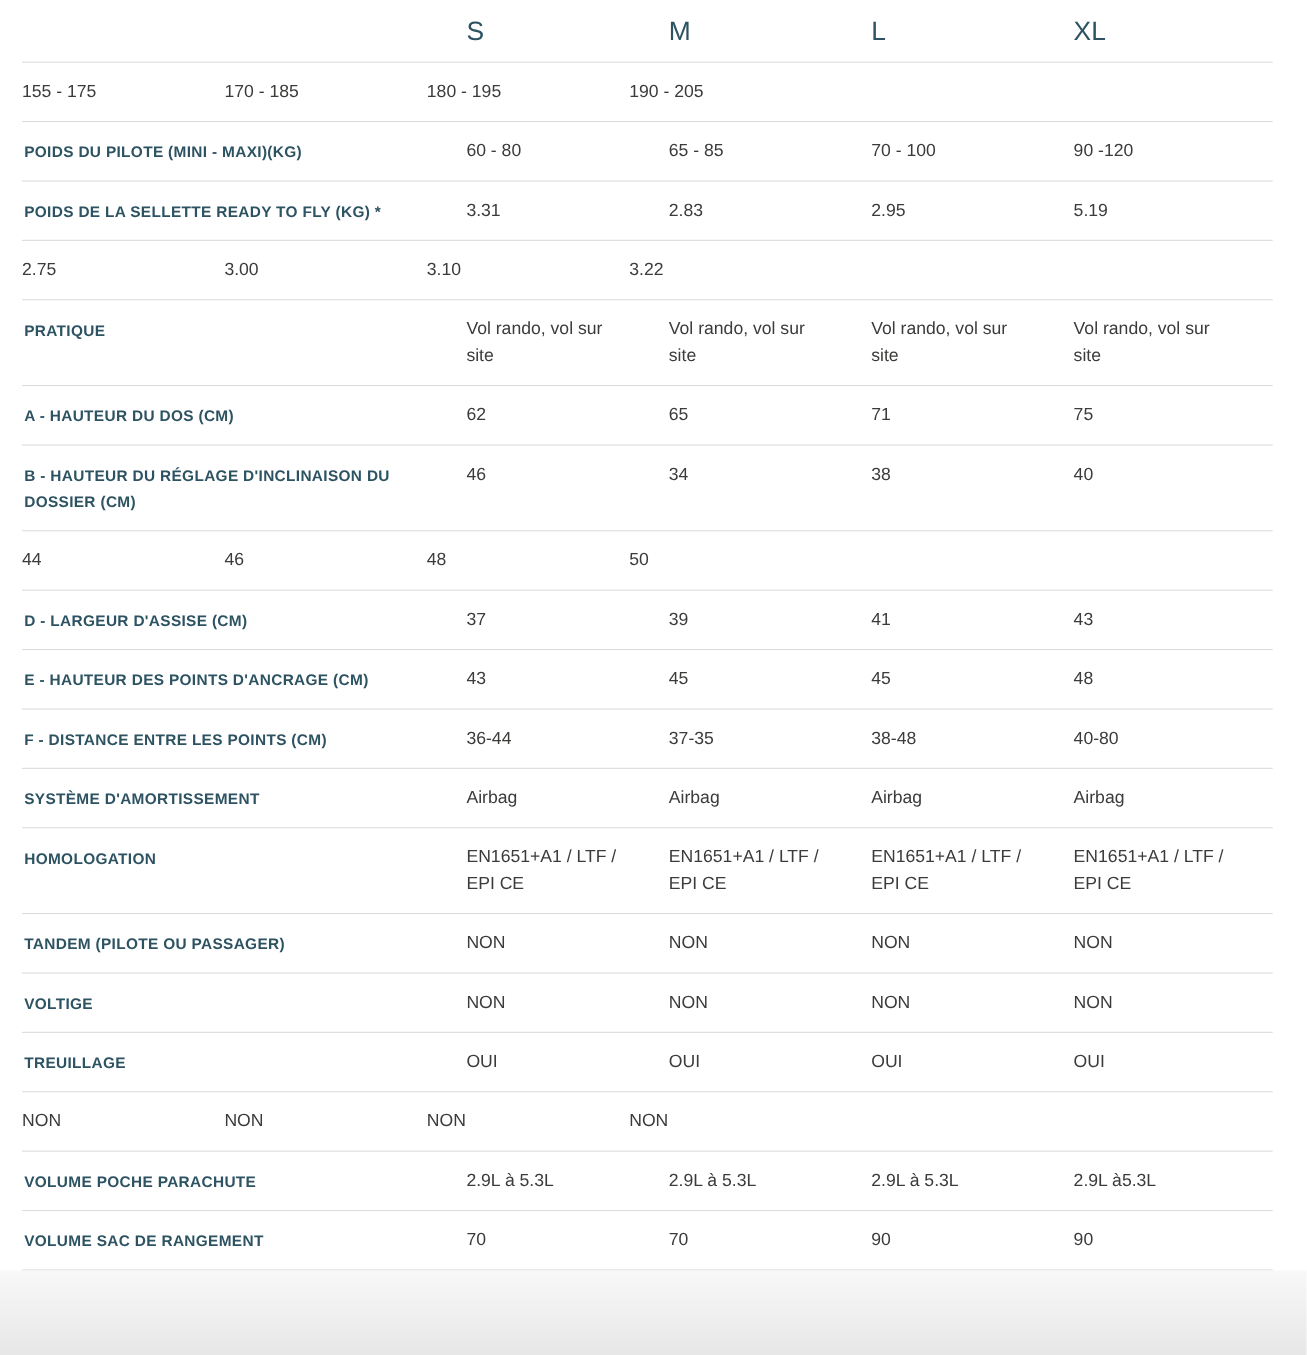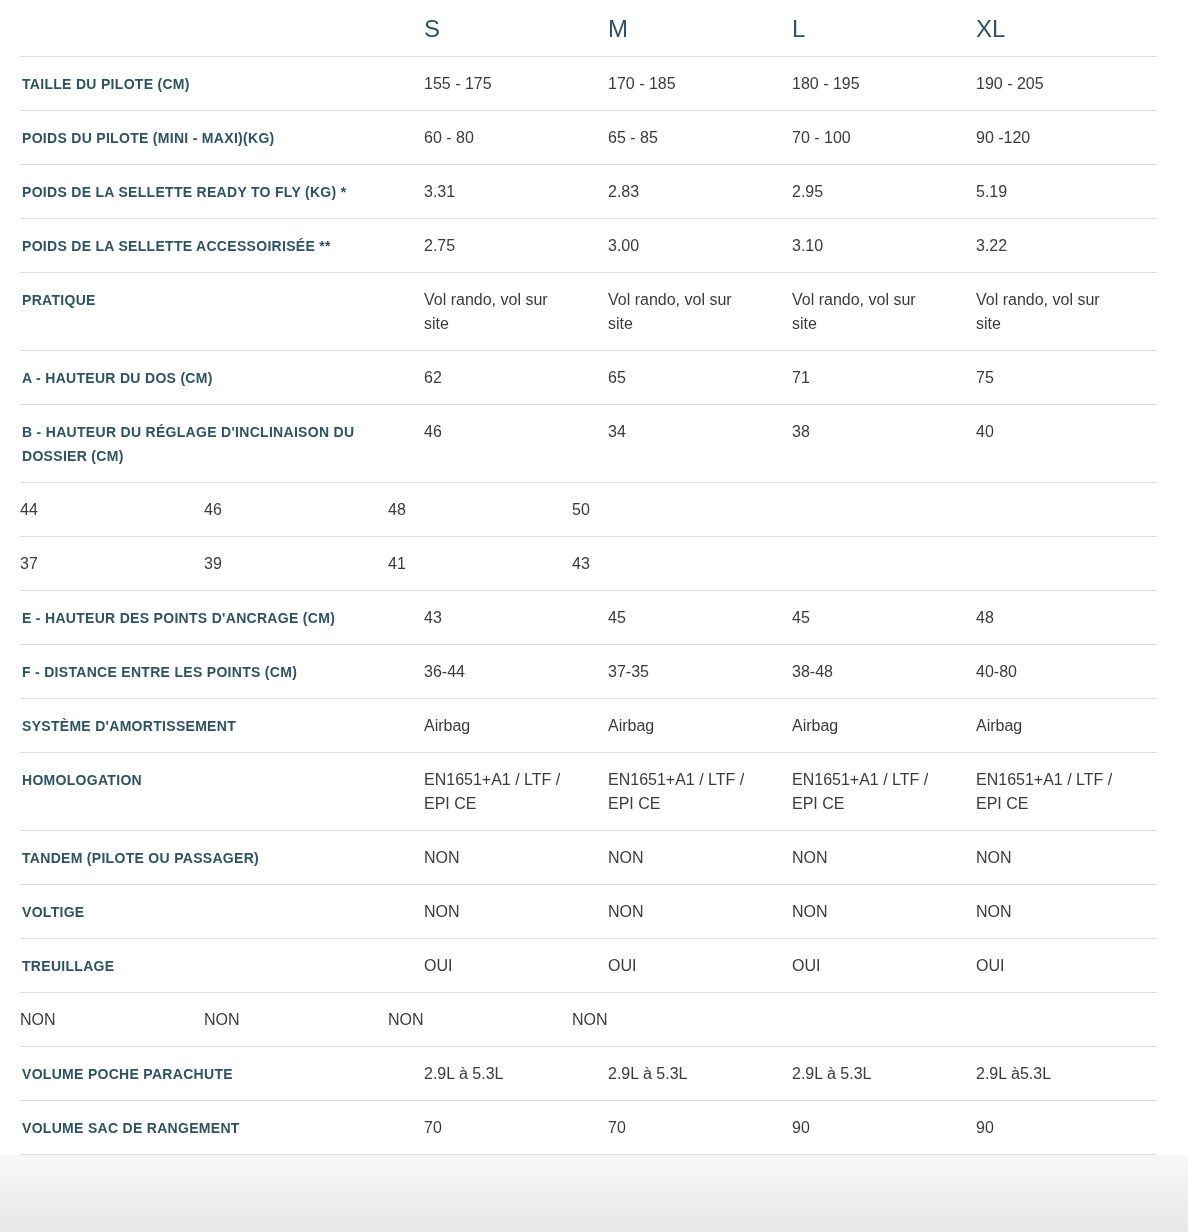--- a/index.html
+++ b/index.html
@@ -79,21 +79,20 @@
       <div class="cell label-cell"></div>
 
     <div class="cell value-cell size-header">S</div>
         <div class="cell value-cell size-header">M</div>
         <div class="cell value-cell size-header">L</div>
         <div class="cell value-cell size-header">XL</div>
       </div>
 
     <div id="rows-container">
       <div class="row">
-        <div class="label-cell">TAILLE DU PILOTE (CM)</div>
         <div class="value-cell">155 - 175</div>
         <div class="value-cell">170 - 185</div>
         <div class="value-cell">180 - 195</div>
         <div class="value-cell">190 - 205</div>
       </div>
 
       <div class="row">
         <div class="label-cell">POIDS DU PILOTE (MINI - MAXI)(KG)</div>
         <div class="value-cell">60 - 80</div>
         <div class="value-cell">65 - 85</div>
@@ -103,21 +102,20 @@
 
       <div class="row">
         <div class="label-cell">POIDS DE LA SELLETTE READY TO FLY (KG) *</div>
         <div class="value-cell">3.31</div>
         <div class="value-cell">2.83</div>
         <div class="value-cell">2.95</div>
         <div class="value-cell">5.19</div>
       </div>
 
       <div class="row">
-        <div class="label-cell">POIDS DE LA SELLETTE ACCESSOIRISÉE **</div>
         <div class="value-cell">2.75</div>
         <div class="value-cell">3.00</div>
         <div class="value-cell">3.10</div>
         <div class="value-cell">3.22</div>
       </div>
 
 
       <div class="row">
         <div class="label-cell">PRATIQUE</div>
         <div class="value-cell">Vol rando, vol sur site</div>
@@ -143,20 +141,21 @@
       </div>
 
       <div class="row">
         <div class="value-cell">44</div>
         <div class="value-cell">46</div>
         <div class="value-cell">48</div>
         <div class="value-cell">50</div>
       </div>
 
       <div class="row">
+        <div class="label-cell">D - LARGEUR D'ASSISE (CM)</div>
         <div class="value-cell">37</div>
         <div class="value-cell">39</div>
         <div class="value-cell">41</div>
         <div class="value-cell">43</div>
       </div>
 
       <div class="row">
         <div class="label-cell">E - HAUTEUR DES POINTS D'ANCRAGE (CM)</div>
         <div class="value-cell">43</div>
         <div class="value-cell">45</div>

